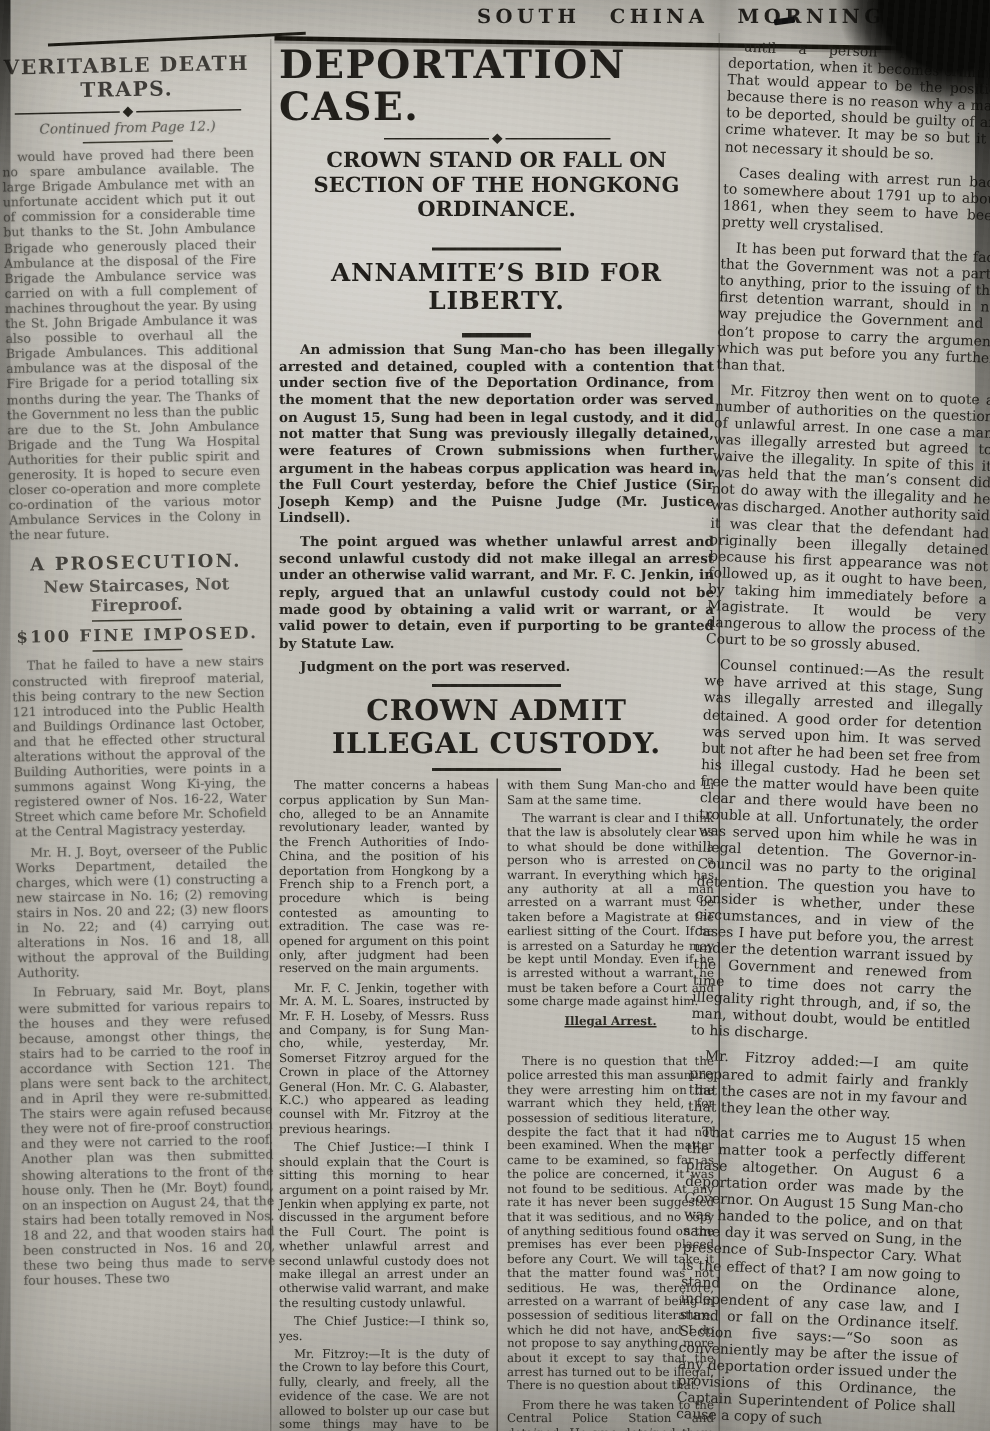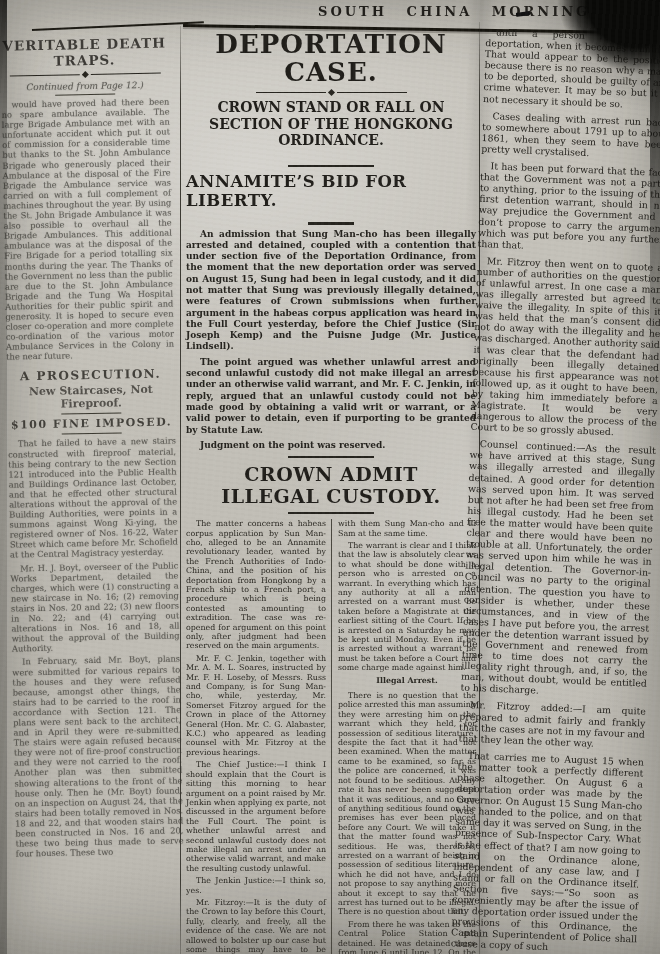--- a/index.html
+++ b/index.html
@@ -37,21 +37,21 @@
   .masthead-rule{position:absolute;left:183px;top:24px;width:482px;height:3px;background:#17150f;
     transform:rotate(0.9deg);transform-origin:left center;box-shadow:0 2px 0 rgba(23,21,15,.25);}
   .leftcol-rule{position:absolute;left:32px;top:29px;width:172px;height:2px;background:#1c1a14;
     transform:rotate(-2.6deg);transform-origin:left center;}
   
   .vrule{position:absolute;width:1px;background:linear-gradient(to bottom, rgba(40,38,32,.2), #3c3a33 8%, #3c3a33 92%, rgba(40,38,32,.3));}
   
   p{margin:0 0 3px;}
   .para{text-indent:10px;text-align:justify;}
   .para.cont{text-indent:0;}
-  .para.subhead{text-indent:0;text-align:center;font-weight:bold;margin:2px 0 6px;}
+  .para.subhead{text-indent:0;text-align:center;font-weight:bold;margin:2px 0 18px;text-decoration:underline;}
   .orn{display:flex;align-items:center;justify-content:center;margin:4px auto;}
   .orn .line{height:1px;background:#26241e;flex:0 0 34px;}
   .orn .line.long{flex:0 0 70px;}
   .orn .diamond{width:5px;height:5px;background:#26241e;transform:rotate(45deg);margin:0 3px;}
   .shortrule{height:2px;background:#26241e;width:86px;margin:5px auto;}
   .tinyrule{height:3px;background:#26241e;width:46px;margin:4px auto;}
   .hairrule{height:1px;background:#3a382f;width:60px;margin:3px auto;}
   
   .left-column{position:absolute;left:8px;top:36px;width:168px;transform:rotate(-1.1deg);}
   .left-column .headline{font-size:13.5px;font-weight:bold;text-align:center;letter-spacing:1px;
@@ -59,23 +59,23 @@
   .continued{font-style:italic;font-size:9px;text-align:center;color:rgba(40,38,33,.75);margin:3px 0;}
   .faded{color:rgba(52,50,44,.58);text-shadow:0 0 1px rgba(52,50,44,.45);}
   .left-column .para{font-size:8.3px;line-height:10.1px;}
   .pros-head{font-size:12px;font-weight:bold;text-align:center;letter-spacing:1.5px;margin:8px 0 2px;
     color:rgba(35,33,28,.8);}
   .pros-sub{font-size:11px;font-weight:bold;text-align:center;line-height:13px;color:rgba(40,38,33,.72);margin:2px 14px;}
   .pros-cross{font-size:11px;font-weight:bold;text-align:center;letter-spacing:1.5px;margin:3px 0 2px;
     color:rgba(35,33,28,.8);}
   
   .middle{position:absolute;left:186px;top:30px;width:290px;}
-  .dep-headline{font-size:26px;font-weight:bold;text-align:center;letter-spacing:1px;line-height:28px;}
+  .dep-headline{font-size:26px;font-weight:bold;text-align:left;letter-spacing:1px;line-height:28px;}
   .dep-deck{font-size:14px;font-weight:bold;text-align:center;line-height:16.5px;margin:3px 2px 16px;}
-  .dep-cross{font-size:16.5px;font-weight:bold;text-align:left;letter-spacing:.5px;margin:4px 0 12px;}
+  .dep-cross{font-size:16.5px;font-weight:bold;text-align:center;letter-spacing:.5px;margin:4px 0 12px;}
   .lead .para{font-size:9px;line-height:11.3px;font-weight:bold;color:#25231e;text-indent:14px;margin-bottom:4px;}
   .section-headline{font-size:19px;font-weight:bold;text-align:center;letter-spacing:.5px;margin:4px 16px 0;}
   .twocol{display:flex;margin-top:4px;}
   .subcol{width:50%;box-sizing:border-box;}
   .subcol.first{padding-right:5px;}
   .subcol.second{border-left:1px solid #4a4840;padding-left:6px;}
   .subcol .para{font-size:7.9px;line-height:9.4px;color:#2a2822;}
   
   .right-column{position:absolute;left:486px;top:26px;width:186px;transform:rotate(2.2deg);transform-origin:0 0;}
   .right-column .para{font-size:9.3px;line-height:11.1px;color:#23211c;margin-bottom:6px;}
@@ -127,32 +127,32 @@
         <span class="line long"></span>
       </div>
     <div class="dep-deck">CROWN STAND OR FALL ON SECTION OF THE HONGKONG ORDINANCE.</div>
     <div class="shortrule"></div>
     <div class="dep-cross">ANNAMITE’S BID FOR LIBERTY.</div>
     <div class="tinyrule"></div>
     <div class="lead">
 
     <p class="para">An admission that Sung Man-cho has been illegally arrested and detained, coupled with a contention that under section five of the Deportation Ordinance, from the moment that the new deportation order was served on August 15, Sung had been in legal custody, and it did not matter that Sung was previously illegally detained, were features of Crown submissions when further argument in the habeas corpus application was heard in the Full Court yesterday, before the Chief Justice (Sir Joseph Kemp) and the Puisne Judge (Mr. Justice Lindsell).</p>
         <p class="para">The point argued was whether unlawful arrest and second unlawful custody did not make illegal an arrest under an otherwise valid warrant, and Mr. F. C. Jenkin, in reply, argued that an unlawful custody could not be made good by obtaining a valid writ or warrant, or a valid power to detain, even if purporting to be granted by Statute Law.</p>
-        <p class="para">Judgment on the point was reserved.</p>
+        <p class="para">Judgment on the port was reserved.</p>
       </div>
     <div class="shortrule"></div>
     <div class="section-headline">CROWN ADMIT ILLEGAL CUSTODY.</div>
     <div class="shortrule"></div>
     <div class="twocol">
       <div class="subcol first">
 
       <p class="para">The matter concerns a habeas corpus application by Sun Man-cho, alleged to be an Annamite revolutionary leader, wanted by the French Authorities of Indo-China, and the position of his deportation from Hongkong by a French ship to a French port, a procedure which is being contested as amounting to extradition. The case was re-opened for argument on this point only, after judgment had been reserved on the main arguments.</p>
           <p class="para">Mr. F. C. Jenkin, together with Mr. A. M. L. Soares, instructed by Mr. F. H. Loseby, of Messrs. Russ and Company, is for Sung Man-cho, while, yesterday, Mr. Somerset Fitzroy argued for the Crown in place of the Attorney General (Hon. Mr. C. G. Alabaster, K.C.) who appeared as leading counsel with Mr. Fitzroy at the previous hearings.</p>
           <p class="para">The Chief Justice:—I think I should explain that the Court is sitting this morning to hear argument on a point raised by Mr. Jenkin when applying ex parte, not discussed in the argument before the Full Court. The point is whether unlawful arrest and second unlawful custody does not make illegal an arrest under an otherwise valid warrant, and make the resulting custody unlawful.</p>
-          <p class="para">The Jenkin Justice:—I think so, yes.</p>
+          <p class="para">The Chief Justice:—I think so, yes.</p>
           <p class="para">Mr. Fitzroy:—It is the duty of the Crown to lay before this Court, fully, clearly, and freely, all the evidence of the case. We are not allowed to bolster up our case but some things may have to be suppressed because of public policy. Having entered upon</p>
         </div>
       <div class="subcol second">
 
       <p class="para cont">with them Sung Man-cho and Li Sam at the same time.</p>
           <p class="para p">The warrant is clear and I think that the law is absolutely clear as to what should be done with a person who is arrested on a warrant. In everything which has any authority at all a man arrested on a warrant must be taken before a Magistrate at the earliest sitting of the Court. If he is arrested on a Saturday he may be kept until Monday. Even if he is arrested without a warrant he must be taken before a Court and some charge made against him.</p>
           <p class="para subhead">Illegal Arrest.</p>
           <p class="para p">There is no question that the police arrested this man assuming they were arresting him on the warrant which they held, for possession of seditious literature, despite the fact that it had not been examined. When the matter came to be examined, so far as the police are concerned, it was not found to be seditious. At any rate it has never been suggested that it was seditious, and no copy of anything seditious found on the premises has ever been placed before any Court. We will take it that the matter found was not seditious. He was, therefore, arrested on a warrant of being in possession of seditious literature, which he did not have, and I do not propose to say anything more about it except to say that the arrest has turned out to be illegal. There is no question about that.</p>
           <p class="para p">From there he was taken to the Central Police Station and detained. He was detained there from June 6 until June 12. On the 11th, for the very first time, application was made to the Governor for a deportation warrant. That was the first the Government knew about any deportation warrant or any request. The warrant was issued promptly by the Governor on the day it was asked for.</p>
         </div>

